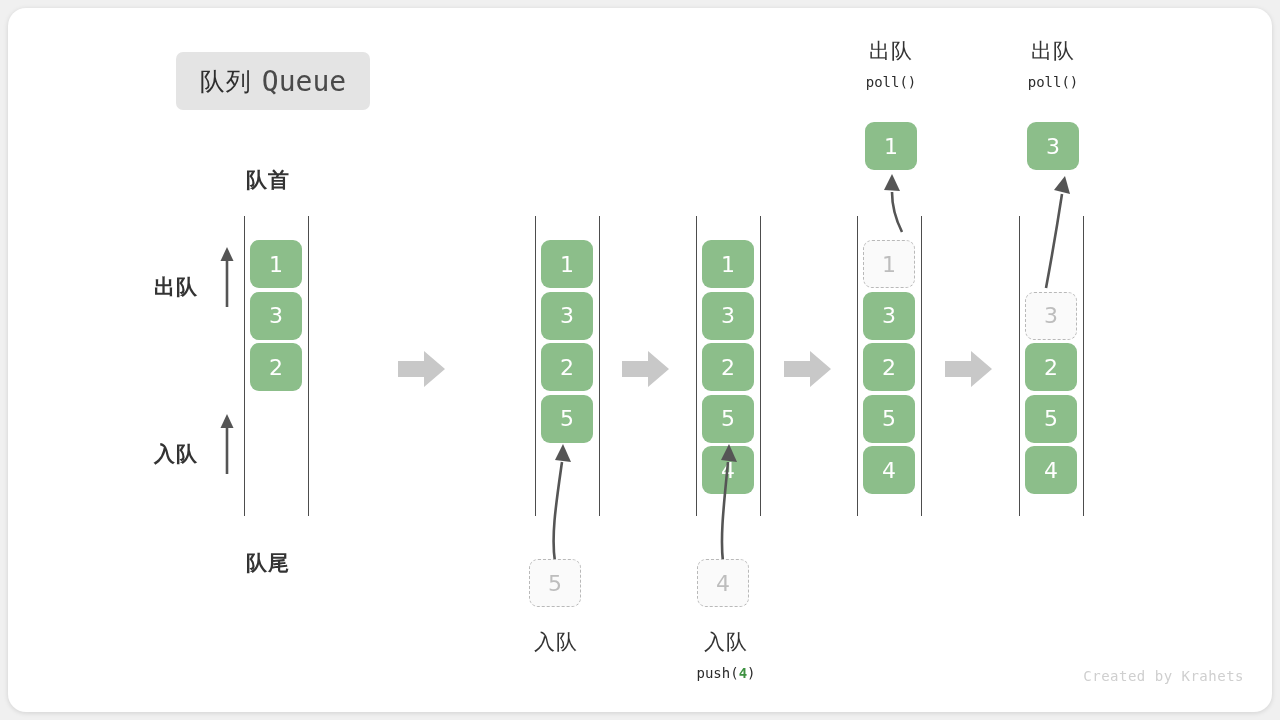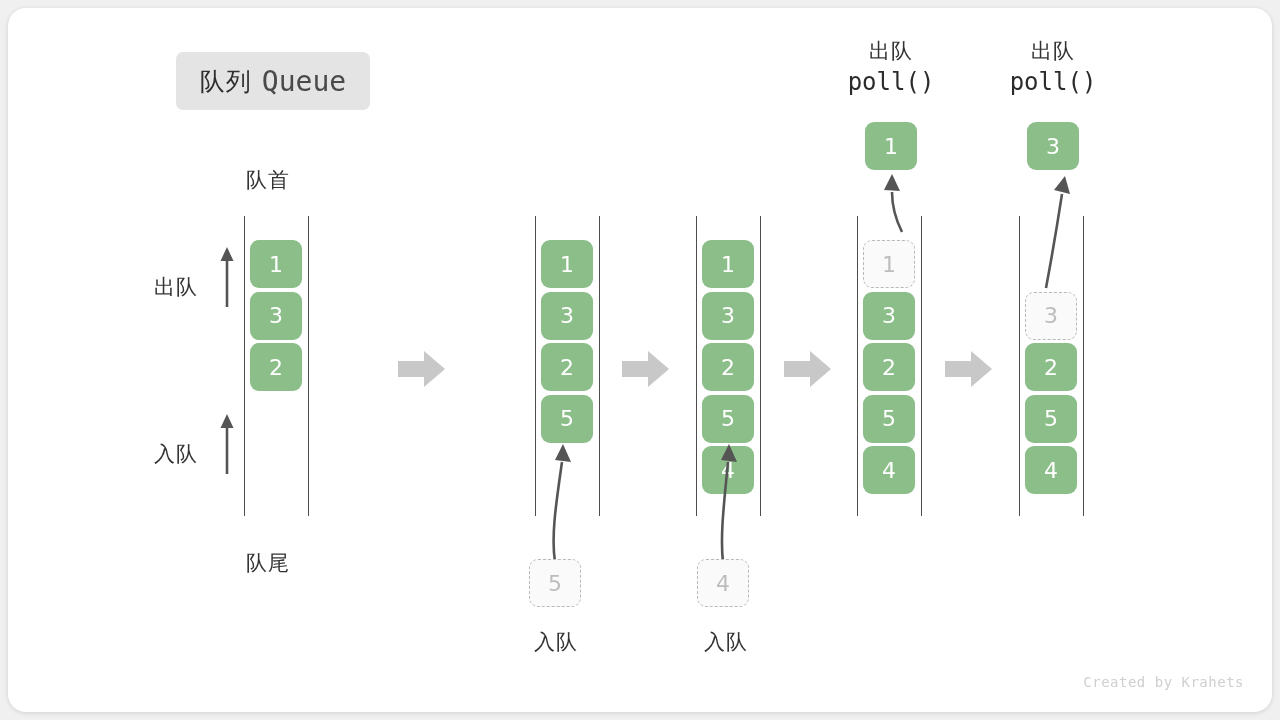--- a/index.html
+++ b/index.html
@@ -54,21 +54,21 @@
   #title-badge .en {
     font-family: "DejaVu Sans Mono", monospace;
     font-size: 28px;
     color: #4a4a4a;
   }
 
   
   .cn-bold {
     position: absolute;
     font-size: 21px;
-    font-weight: normal;
+    font-weight: bold;
     color: #333333;
     letter-spacing: 1px;
     white-space: nowrap;
     text-align: right;
   }
 
   
   .column {
     position: absolute;
     top: 208px;
@@ -135,39 +135,39 @@
     white-space: nowrap;
   }
   .op-label .l1 {
     font-size: 21px;
     color: #333333;
     letter-spacing: 1px;
     line-height: 30px;
   }
   .op-label .l2 {
     font-family: "DejaVu Sans Mono", monospace;
-    font-size: 24px;
+    font-size: 14px;
     color: #2b2b2b;
     line-height: 32px;
   }
   .op-label .l2 .num {
     color: #3e9141;
     font-weight: bold;
   }
 
   
   .curve {
     position: absolute;
   }
 
   
   #watermark {
     position: absolute;
     right: 28px;
-    bottom: 22px;
+    bottom: 28px;
     font-family: "DejaVu Sans Mono", monospace;
     font-size: 14px;
     color: #cfcfcf;
     letter-spacing: 0.5px;
   }
 </style>
 </head>
 <body>
 
 <div id="stage">
@@ -281,20 +281,21 @@
       <svg width="60" height="125" viewBox="0 0 60 125">
         <path d="M27,122 C24,96 28,64 32,22" stroke="#555555" stroke-width="2.6" fill="none"></path>
         <polygon points="33,4 25,20 41,22" fill="#555555"></polygon>
       </svg>
     </div>
     <div class="slot" id="push1-ghost" style="position:absolute; left:689px; top:551px;">
         <div class="box ghost">4</div>
       </div>
     <div class="op-label" style="left:638px; top:619px; width:160px;">
       <div class="l1">入队</div>
+      <div class="l2"><span>push(</span><span class="num">4</span><span>)</span></div>
     </div>
 
     <div class="op-label" style="left:808px; top:28px; width:150px;">
       <div class="l1">出队</div>
       <div class="l2">poll()</div>
     </div>
     <div class="slot" id="poll0-result" style="position:absolute; left:857px; top:114px;">
         <div class="box">1</div>
       </div>
     <div class="curve" style="left:848px; top:164px;">

